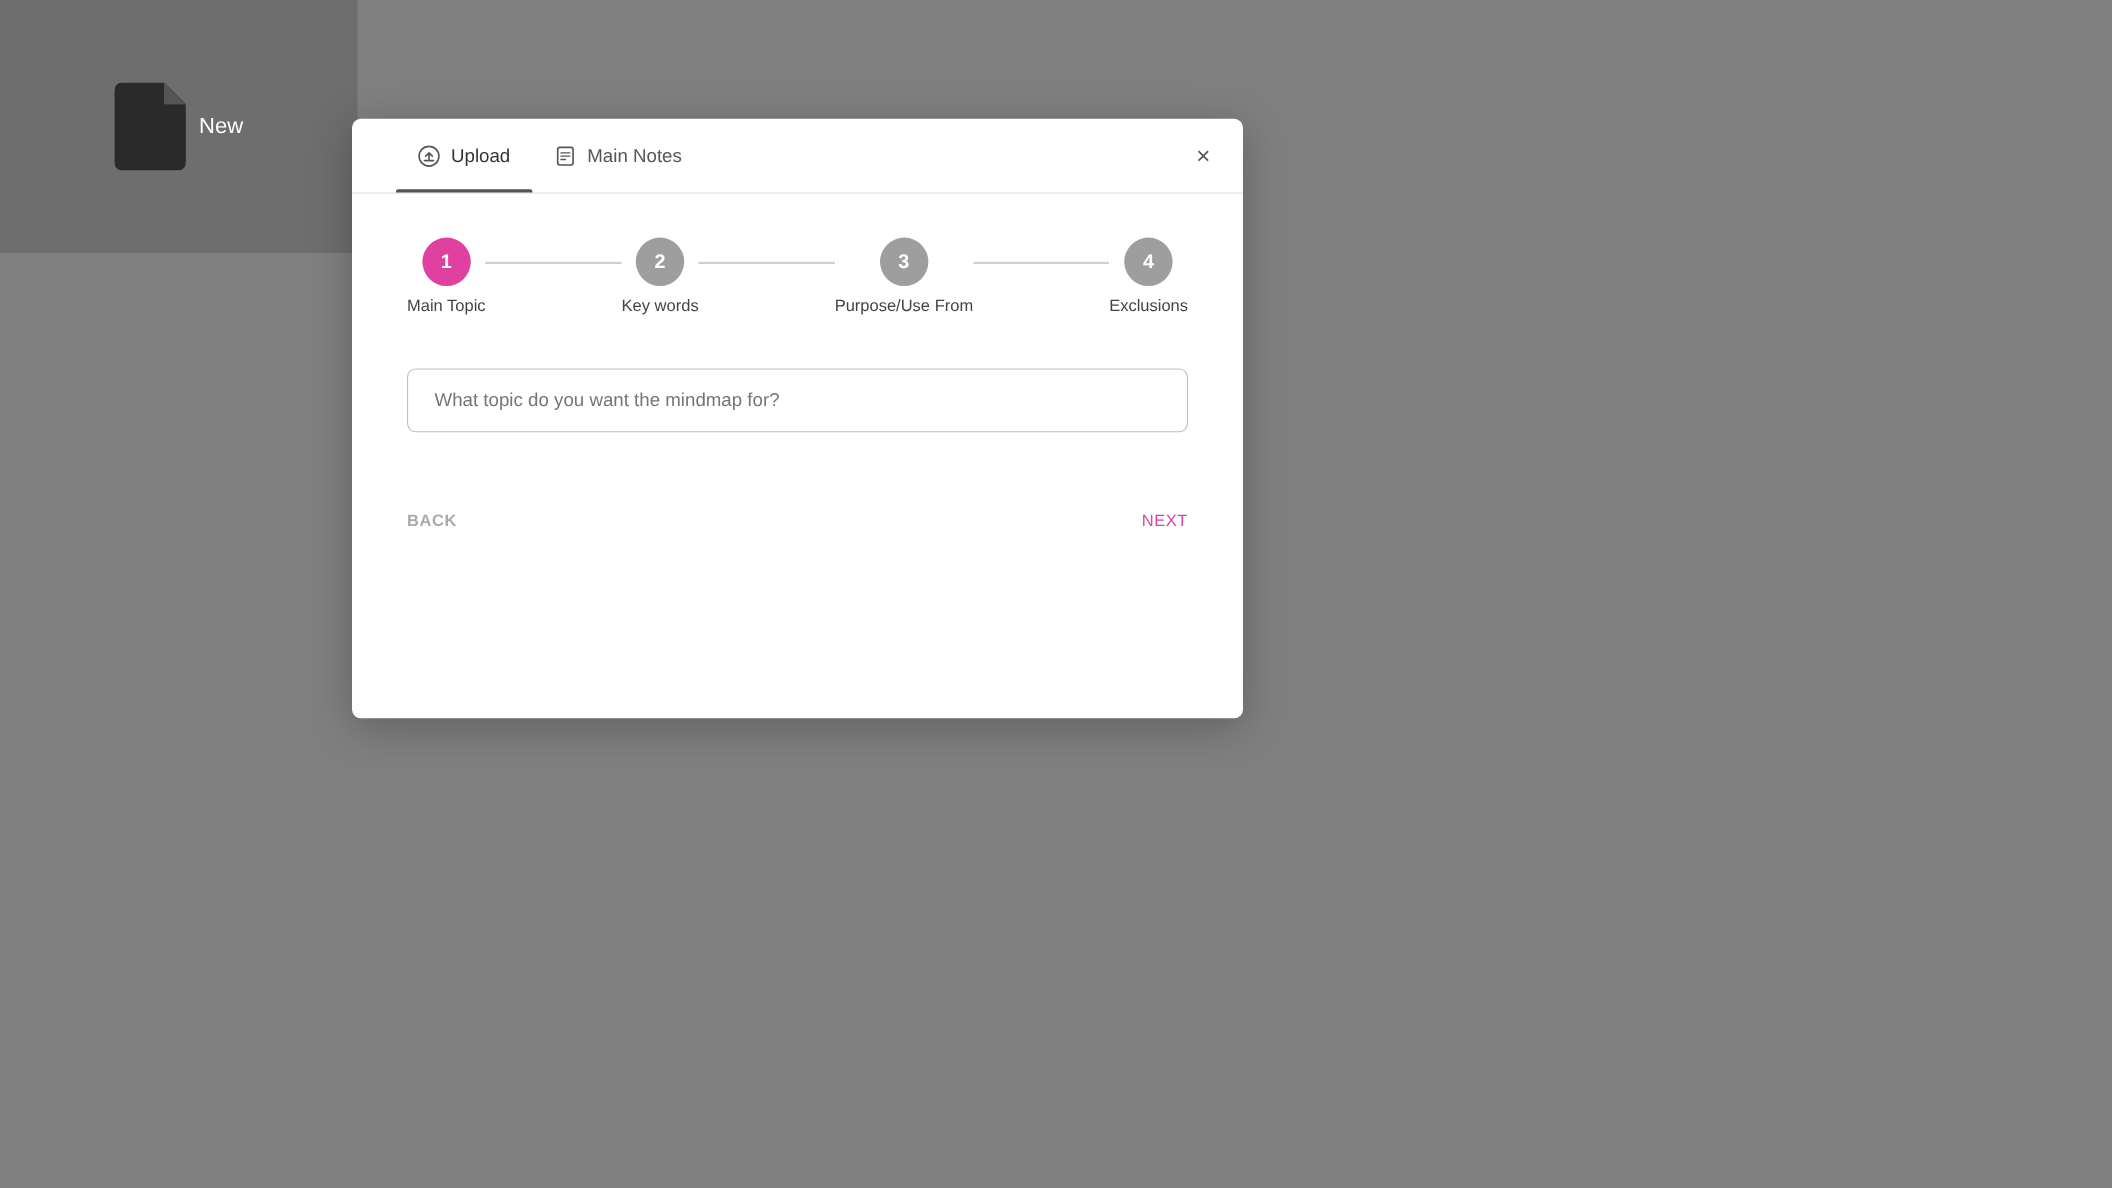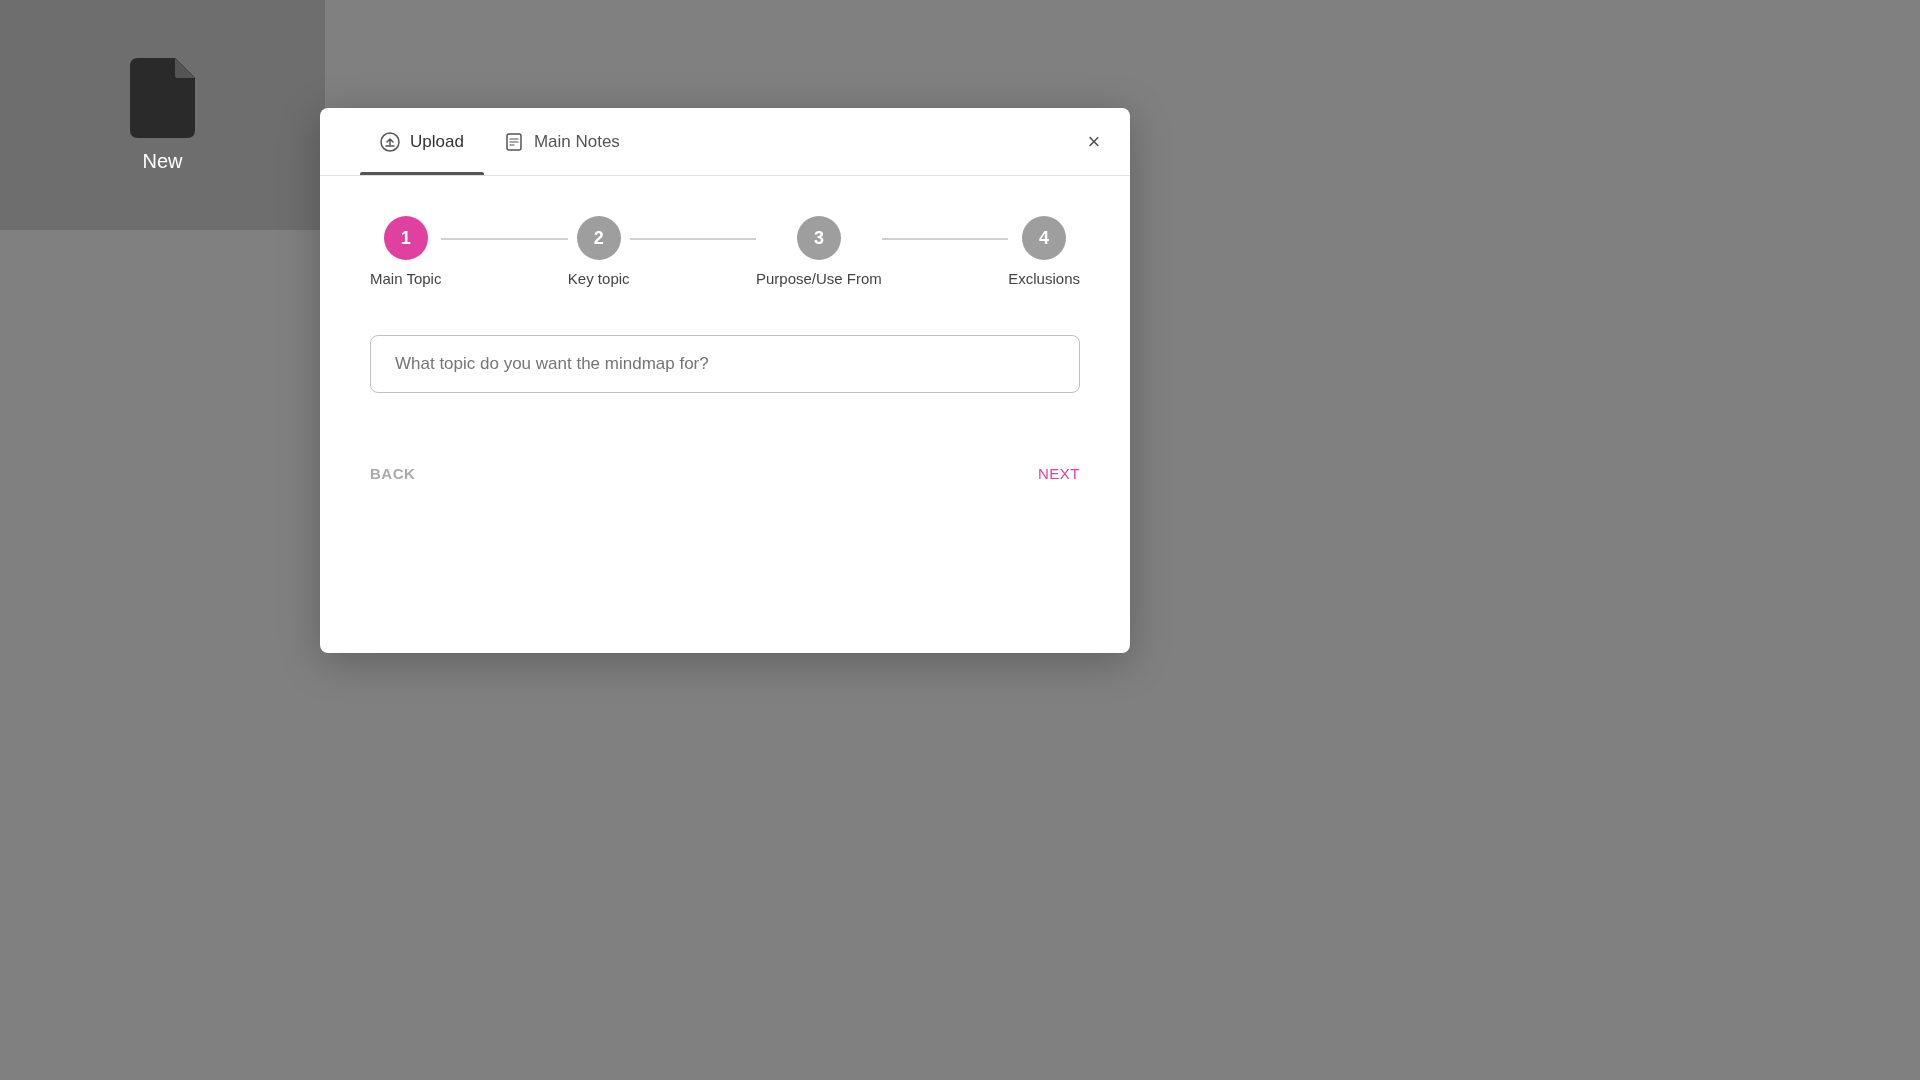--- a/index.html
+++ b/index.html
@@ -15,21 +15,21 @@
 
     
     .bg-panel {
       position: absolute;
       top: 0;
       left: 0;
       width: 325px;
       height: 230px;
       background: #6e6e6e;
       display: flex;
-      flex-direction: column;
+      flex-direction: row;
       align-items: center;
       justify-content: center;
       gap: 12px;
     }
 
     .new-file-icon {
       width: 65px;
       height: 80px;
       position: relative;
     }
@@ -265,21 +265,21 @@
         <div class="step-circle active">
           <span>1</span>
         </div>
         <span class="step-label">Main Topic</span>
       </div>
       <div class="step-connector"></div>
       <div class="step-item">
         <div class="step-circle inactive">
           <span>2</span>
         </div>
-        <span class="step-label">Key topic</span>
+        <span class="step-label">Key words</span>
       </div>
       <div class="step-connector"></div>
       <div class="step-item">
         <div class="step-circle inactive">
           <span>3</span>
         </div>
         <span class="step-label">Purpose/Use From</span>
       </div>
       <div class="step-connector"></div>
       <div class="step-item">

